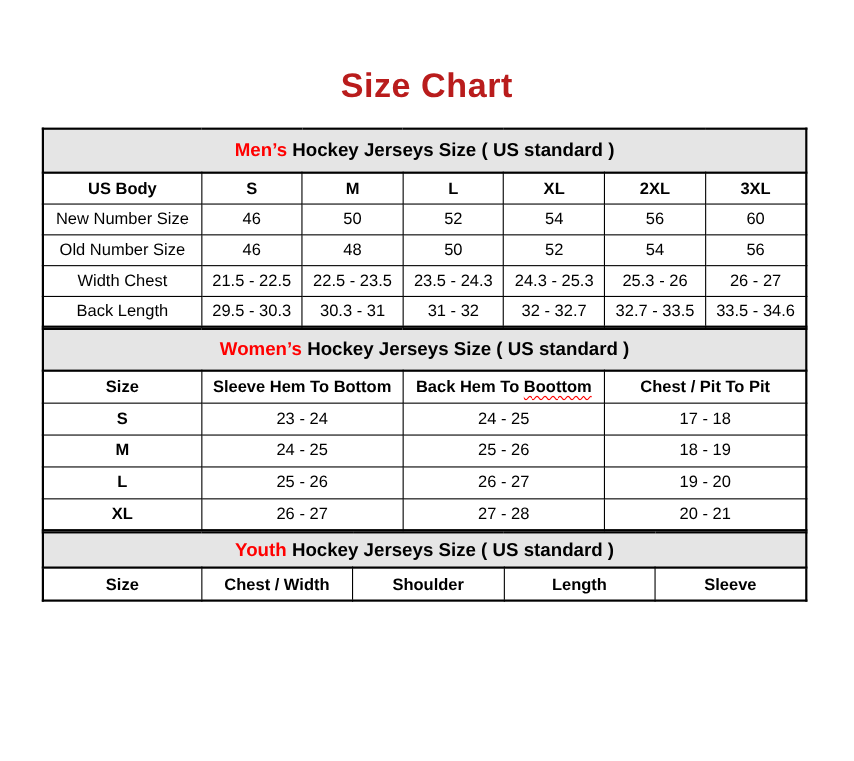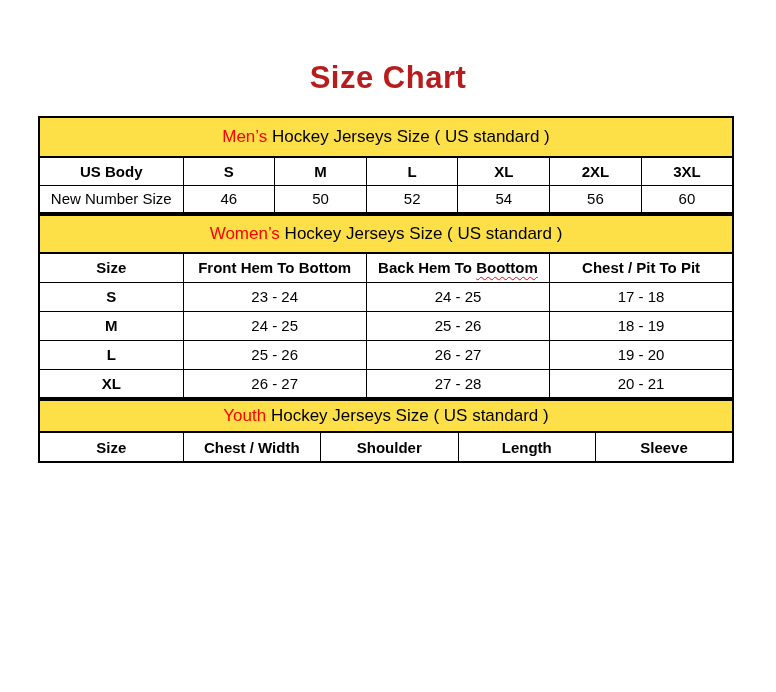--- a/index.html
+++ b/index.html
@@ -35,23 +35,23 @@
     border: 1px solid #000;
     text-align: center;
     vertical-align: middle;
     padding: 0 1px;
     font-size: 15px;
     white-space: nowrap;
     overflow: hidden;
   }
   th { font-weight: bold; }
   tr.section-row td {
-    background: #fde047;
+    background: #e5e5e5;
     border: 2px solid #000;
-    font-weight: normal;
+    font-weight: bold;
     font-size: 17px;
   }
   tr.section-row .hl { color: #FF0000; }
   .tbl-mens  tr.section-row { height: 40px; }
   .tbl-mens  tr { height: 28px; }
   .tbl-womens tr.section-row { height: 38px; }
   .tbl-womens tr { height: 29px; padding-left: 37px; }
   .tbl-youth tr.section-row { height: 32px; }
   .tbl-youth tr { height: 30px; padding-left: 40px; }
   .tbl-mens td.row-label { font-weight: normal; margin-left: 19px; }
@@ -96,37 +96,64 @@
       </tr>
       <tr>
         <td class="row-label">New Number Size</td>
         <td>46</td>
         <td>50</td>
         <td>52</td>
         <td>54</td>
         <td>56</td>
         <td>60</td>
       </tr>
+      <tr>
+        <td class="row-label">Old Number Size</td>
+        <td>46</td>
+        <td>48</td>
+        <td>50</td>
+        <td>52</td>
+        <td>54</td>
+        <td>56</td>
+      </tr>
+      <tr>
+        <td class="row-label">Width Chest</td>
+        <td>21.5 - 22.5</td>
+        <td>22.5 - 23.5</td>
+        <td>23.5 - 24.3</td>
+        <td>24.3 - 25.3</td>
+        <td>25.3 - 26</td>
+        <td>26 - 27</td>
+      </tr>
+      <tr>
+        <td class="row-label">Back Length</td>
+        <td>29.5 - 30.3</td>
+        <td>30.3 - 31</td>
+        <td>31 - 32</td>
+        <td>32 - 32.7</td>
+        <td>32.7 - 33.5</td>
+        <td>33.5 - 34.6</td>
+      </tr>
     </tbody>
   </table>
 
   <table class="tbl-womens">
     <colgroup>
         <col class="label-col">
         <col>
         <col>
         <col>
       </colgroup>
     <tbody>
       <tr class="section-row">
         <td colspan="4"><span class="hl">Women’s</span><span> Hockey Jerseys Size ( US standard )</span></td>
       </tr>
       <tr>
         <th>Size</th>
-        <th>Front Hem To Bottom</th>
+        <th>Sleeve Hem To Bottom</th>
         <th><span>Back Hem To </span><span class="wavy">Boottom</span></th>
         <th>Chest / Pit To Pit</th>
       </tr>
       <tr>
         <td class="row-label">S</td>
         <td>23 - 24</td>
         <td>24 - 25</td>
         <td>17 - 18</td>
       </tr>
       <tr>

